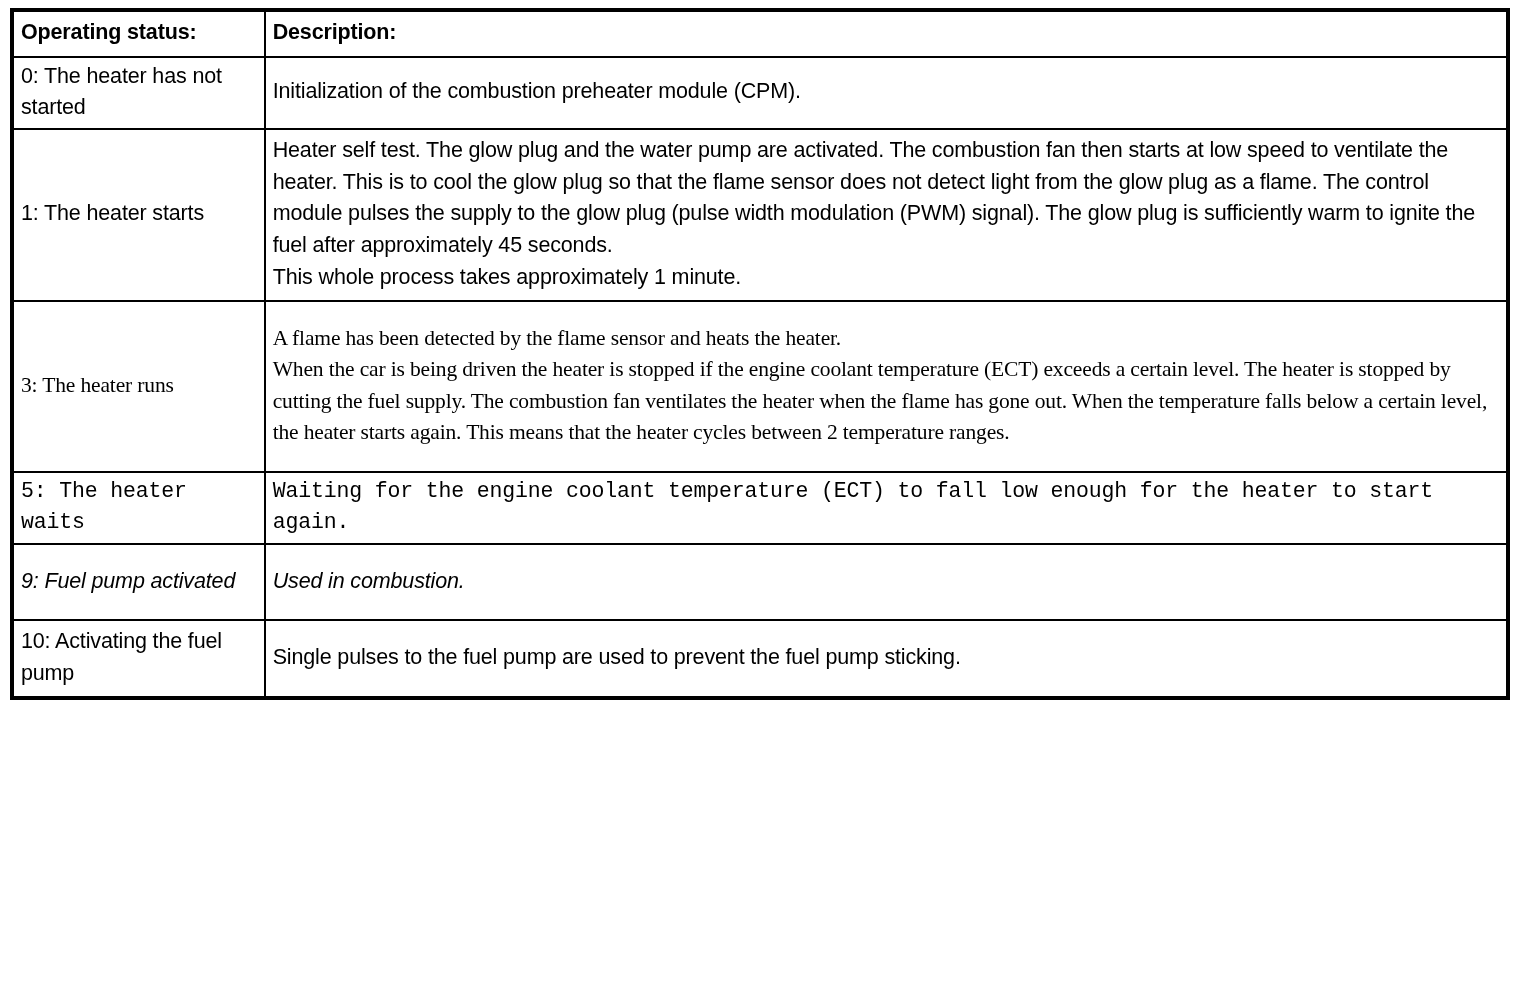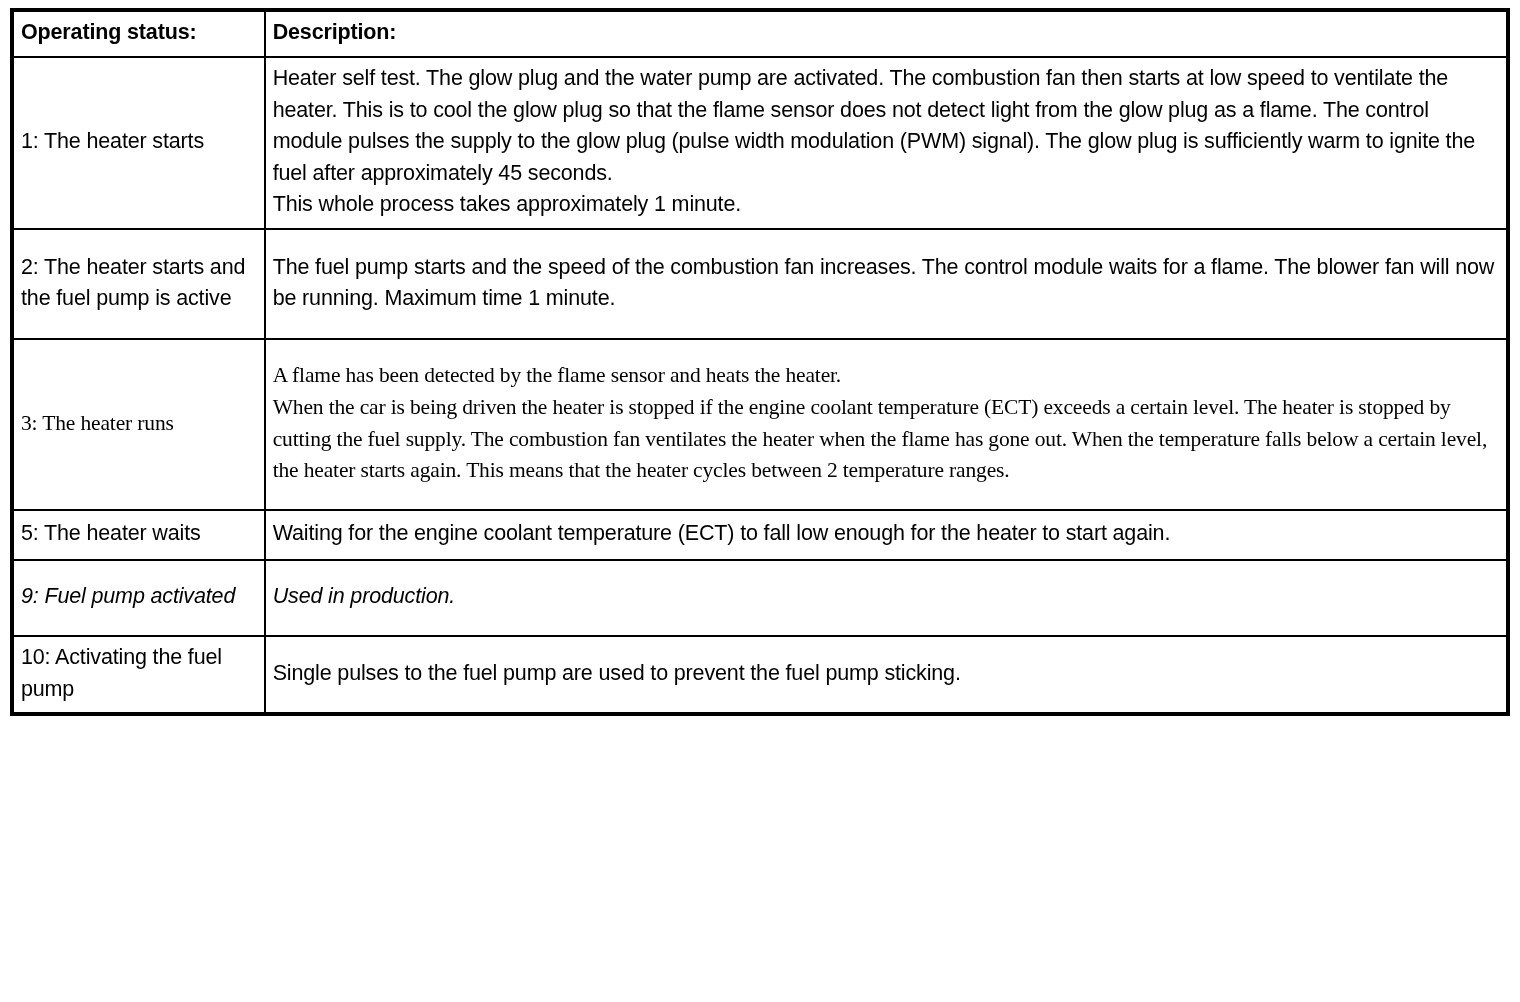--- a/index.html
+++ b/index.html
@@ -60,21 +60,21 @@
   .cell-desc {
     white-space: pre-line;
   }
 
   
   tr[data-row="0"]  td { height: 58px; }
   tr[data-row="1"]  td { height: 163px; }
   tr[data-row="2"]  td { height: 101px; }
   tr[data-row="3"]  td { height: 162px; font-family: Liberation Serif, serif; }
   tr[data-row="4"]  td { height: 41px; }
-  tr[data-row="5"]  td { height: 41px; }
+  tr[data-row="5"]  td { height: 41px; font-family: Liberation Mono, monospace; }
   tr[data-row="6"]  td { height: 63px; }
   tr[data-row="7"]  td { height: 70px; }
   tr[data-row="8"]  td { height: 70px; }
   tr[data-row="9"]  td { height: 67px; font-style: italic; }
   tr[data-row="10"] td { height: 68px; }
 </style>
 </head>
 <body>
 
 <div class="page">
@@ -83,41 +83,41 @@
       <col class="col-status">
       <col class="col-desc">
     </colgroup>
     <thead>
       <tr>
         <th>Operating status:</th>
         <th>Description:</th>
       </tr>
     </thead>
     <tbody>
+      <tr data-row="0">
+        <td class="cell-status">0: The heater has not started</td>
+        <td class="cell-desc">Initialization of the combustion preheater module (CPM).</td>
+      </tr>
       <tr data-row="1">
         <td class="cell-status">1: The heater starts</td>
         <td class="cell-desc">Heater self test. The glow plug and the water pump are activated. The combustion fan then starts at low speed to ventilate the heater. This is to cool the glow plug so that the flame sensor does not detect light from the glow plug as a flame. The control module pulses the supply to the glow plug (pulse width modulation (PWM) signal). The glow plug is sufficiently warm to ignite the fuel after approximately 45 seconds.
 This whole process takes approximately 1 minute.</td>
-      </tr>
-      <tr data-row="2">
-        <td class="cell-status">2: The heater starts and the fuel pump is active</td>
-        <td class="cell-desc">The fuel pump starts and the speed of the combustion fan increases. The control module waits for a flame. The blower fan will now be running. Maximum time 1 minute.</td>
       </tr>
       <tr data-row="3">
         <td class="cell-status">3: The heater runs</td>
         <td class="cell-desc">A flame has been detected by the flame sensor and heats the heater.
 When the car is being driven the heater is stopped if the engine coolant temperature (ECT) exceeds a certain level. The heater is stopped by cutting the fuel supply. The combustion fan ventilates the heater when the flame has gone out. When the temperature falls below a certain level, the heater starts again. This means that the heater cycles between 2 temperature ranges.</td>
       </tr>
       <tr data-row="5">
         <td class="cell-status">5: The heater waits</td>
         <td class="cell-desc">Waiting for the engine coolant temperature (ECT) to fall low enough for the heater to start again.</td>
       </tr>
       <tr data-row="9">
         <td class="cell-status">9: Fuel pump activated</td>
-        <td class="cell-desc">Used in production.</td>
+        <td class="cell-desc">Used in combustion.</td>
       </tr>
       <tr data-row="10">
         <td class="cell-status">10: Activating the fuel pump</td>
         <td class="cell-desc">Single pulses to the fuel pump are used to prevent the fuel pump sticking.</td>
       </tr>
     </tbody>
   </table>
 </div>
 
 </body></html>

